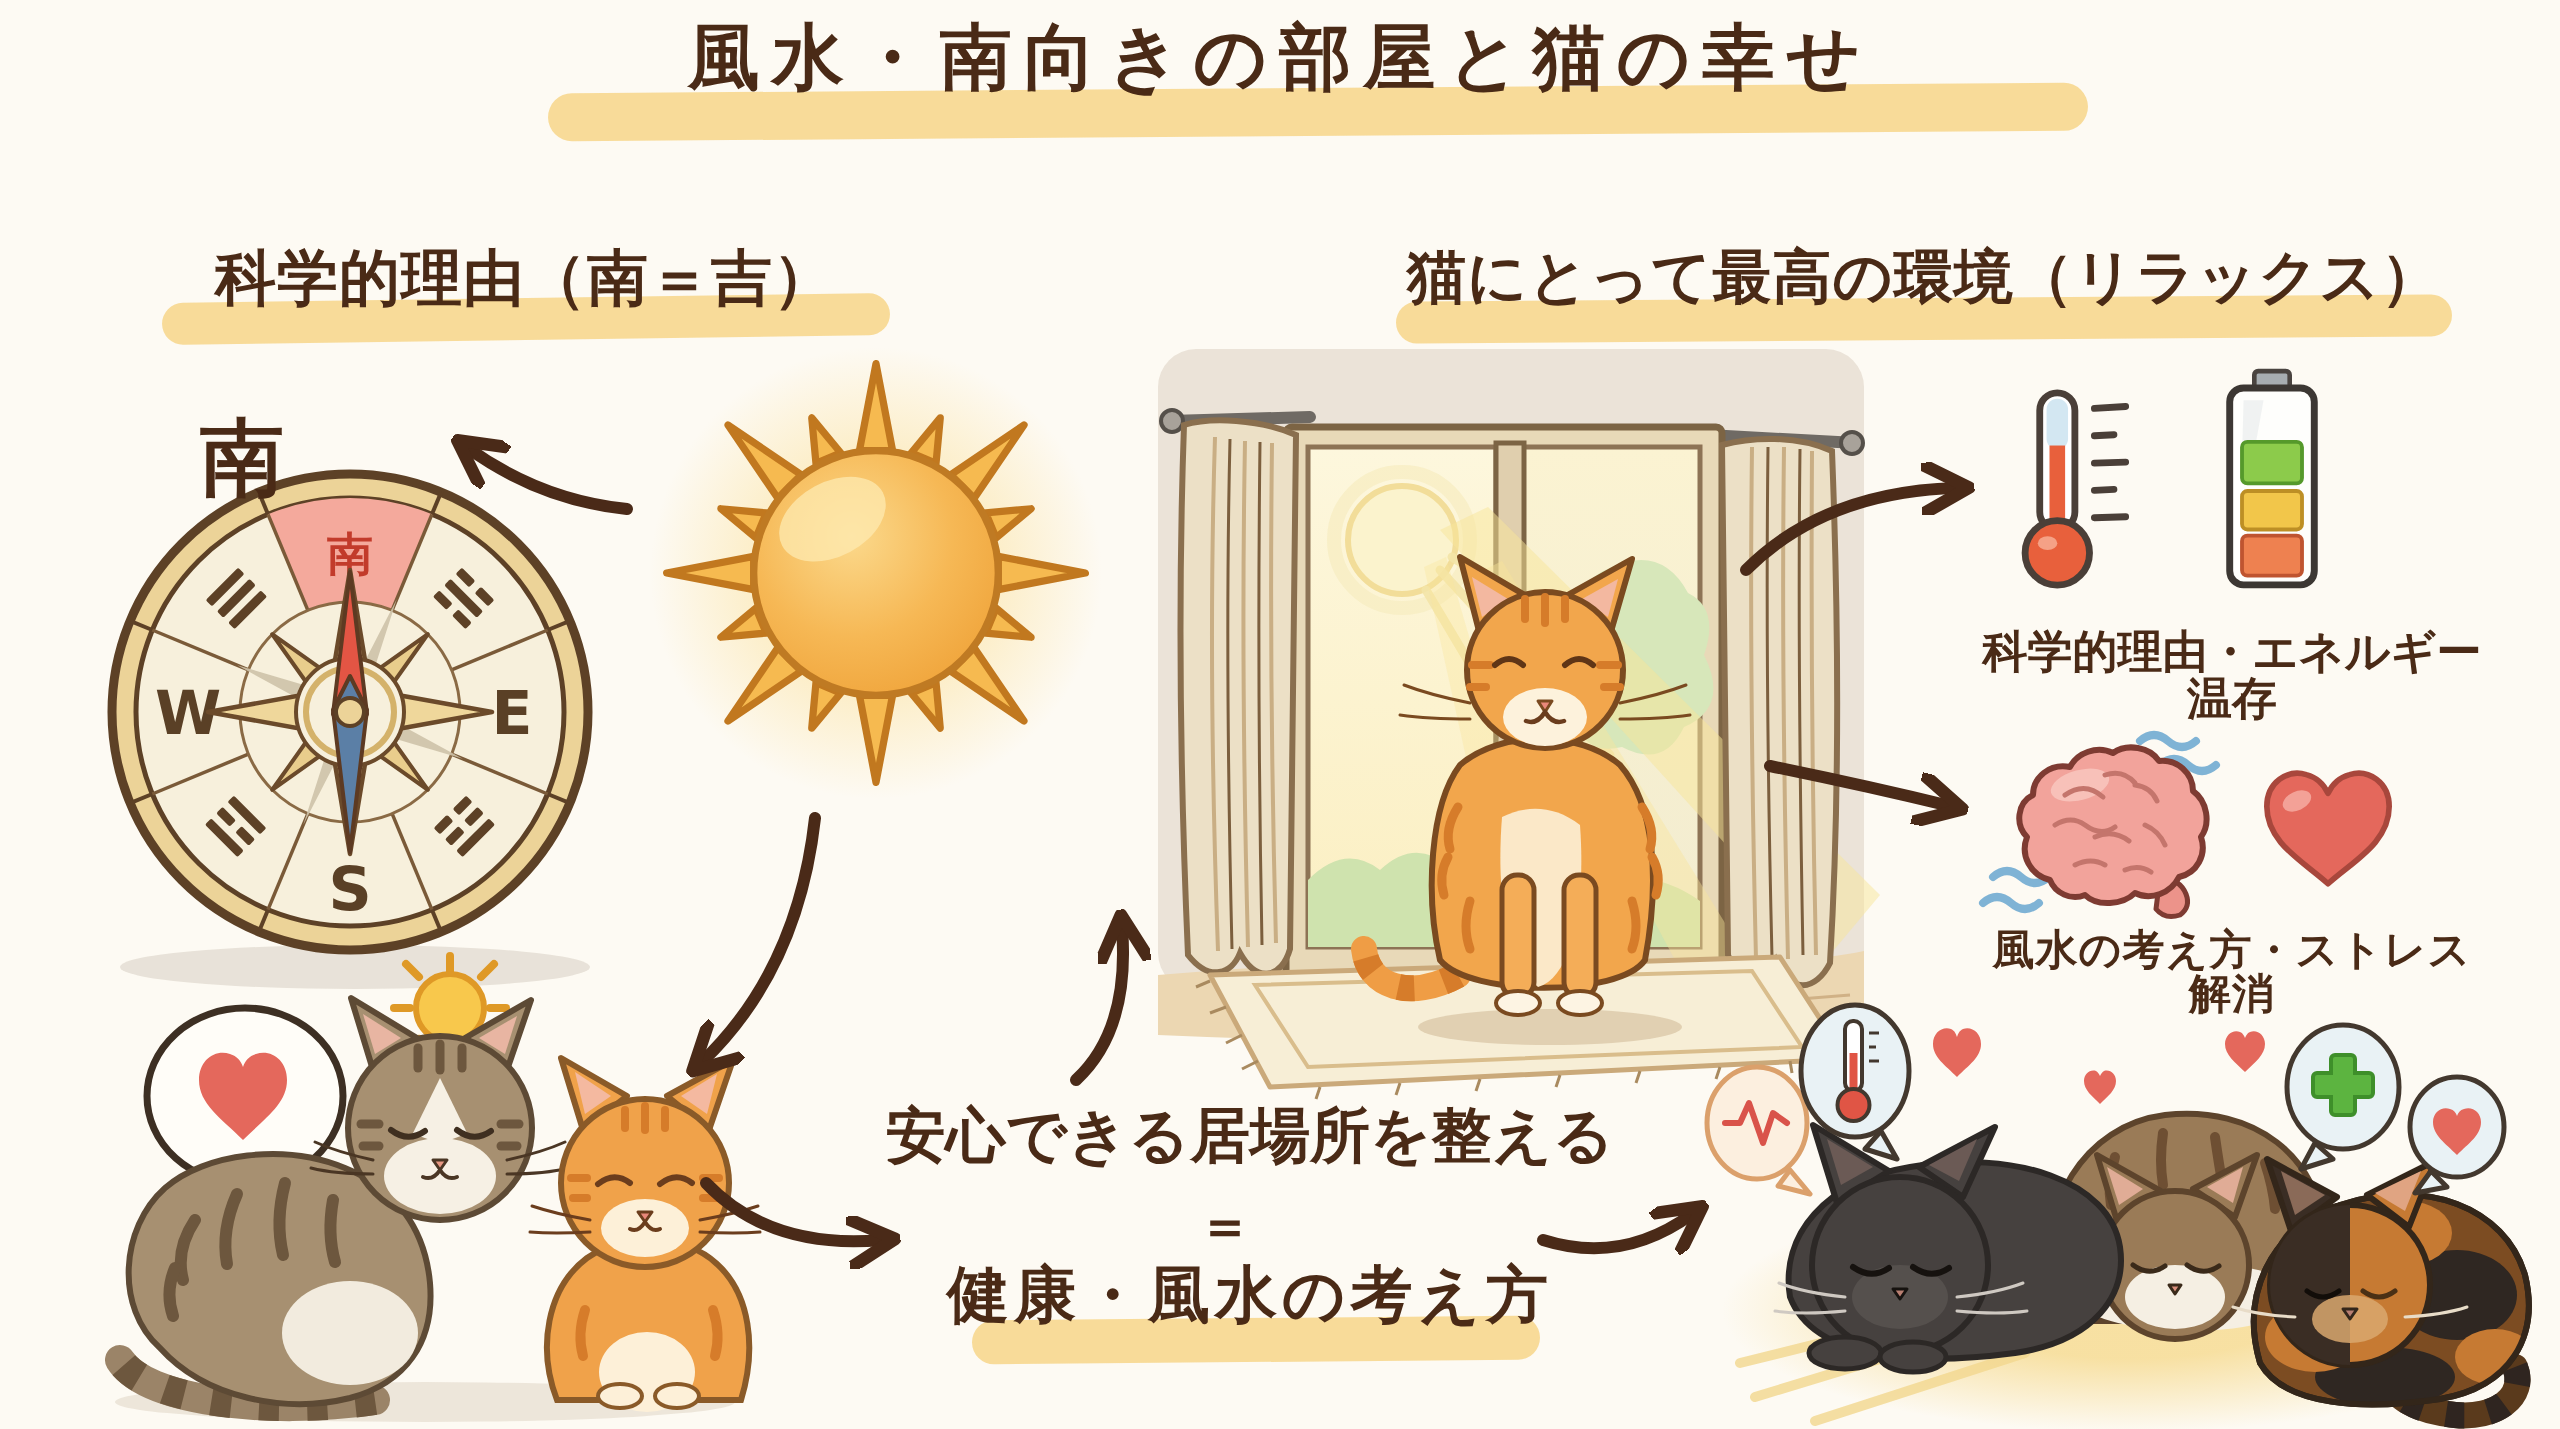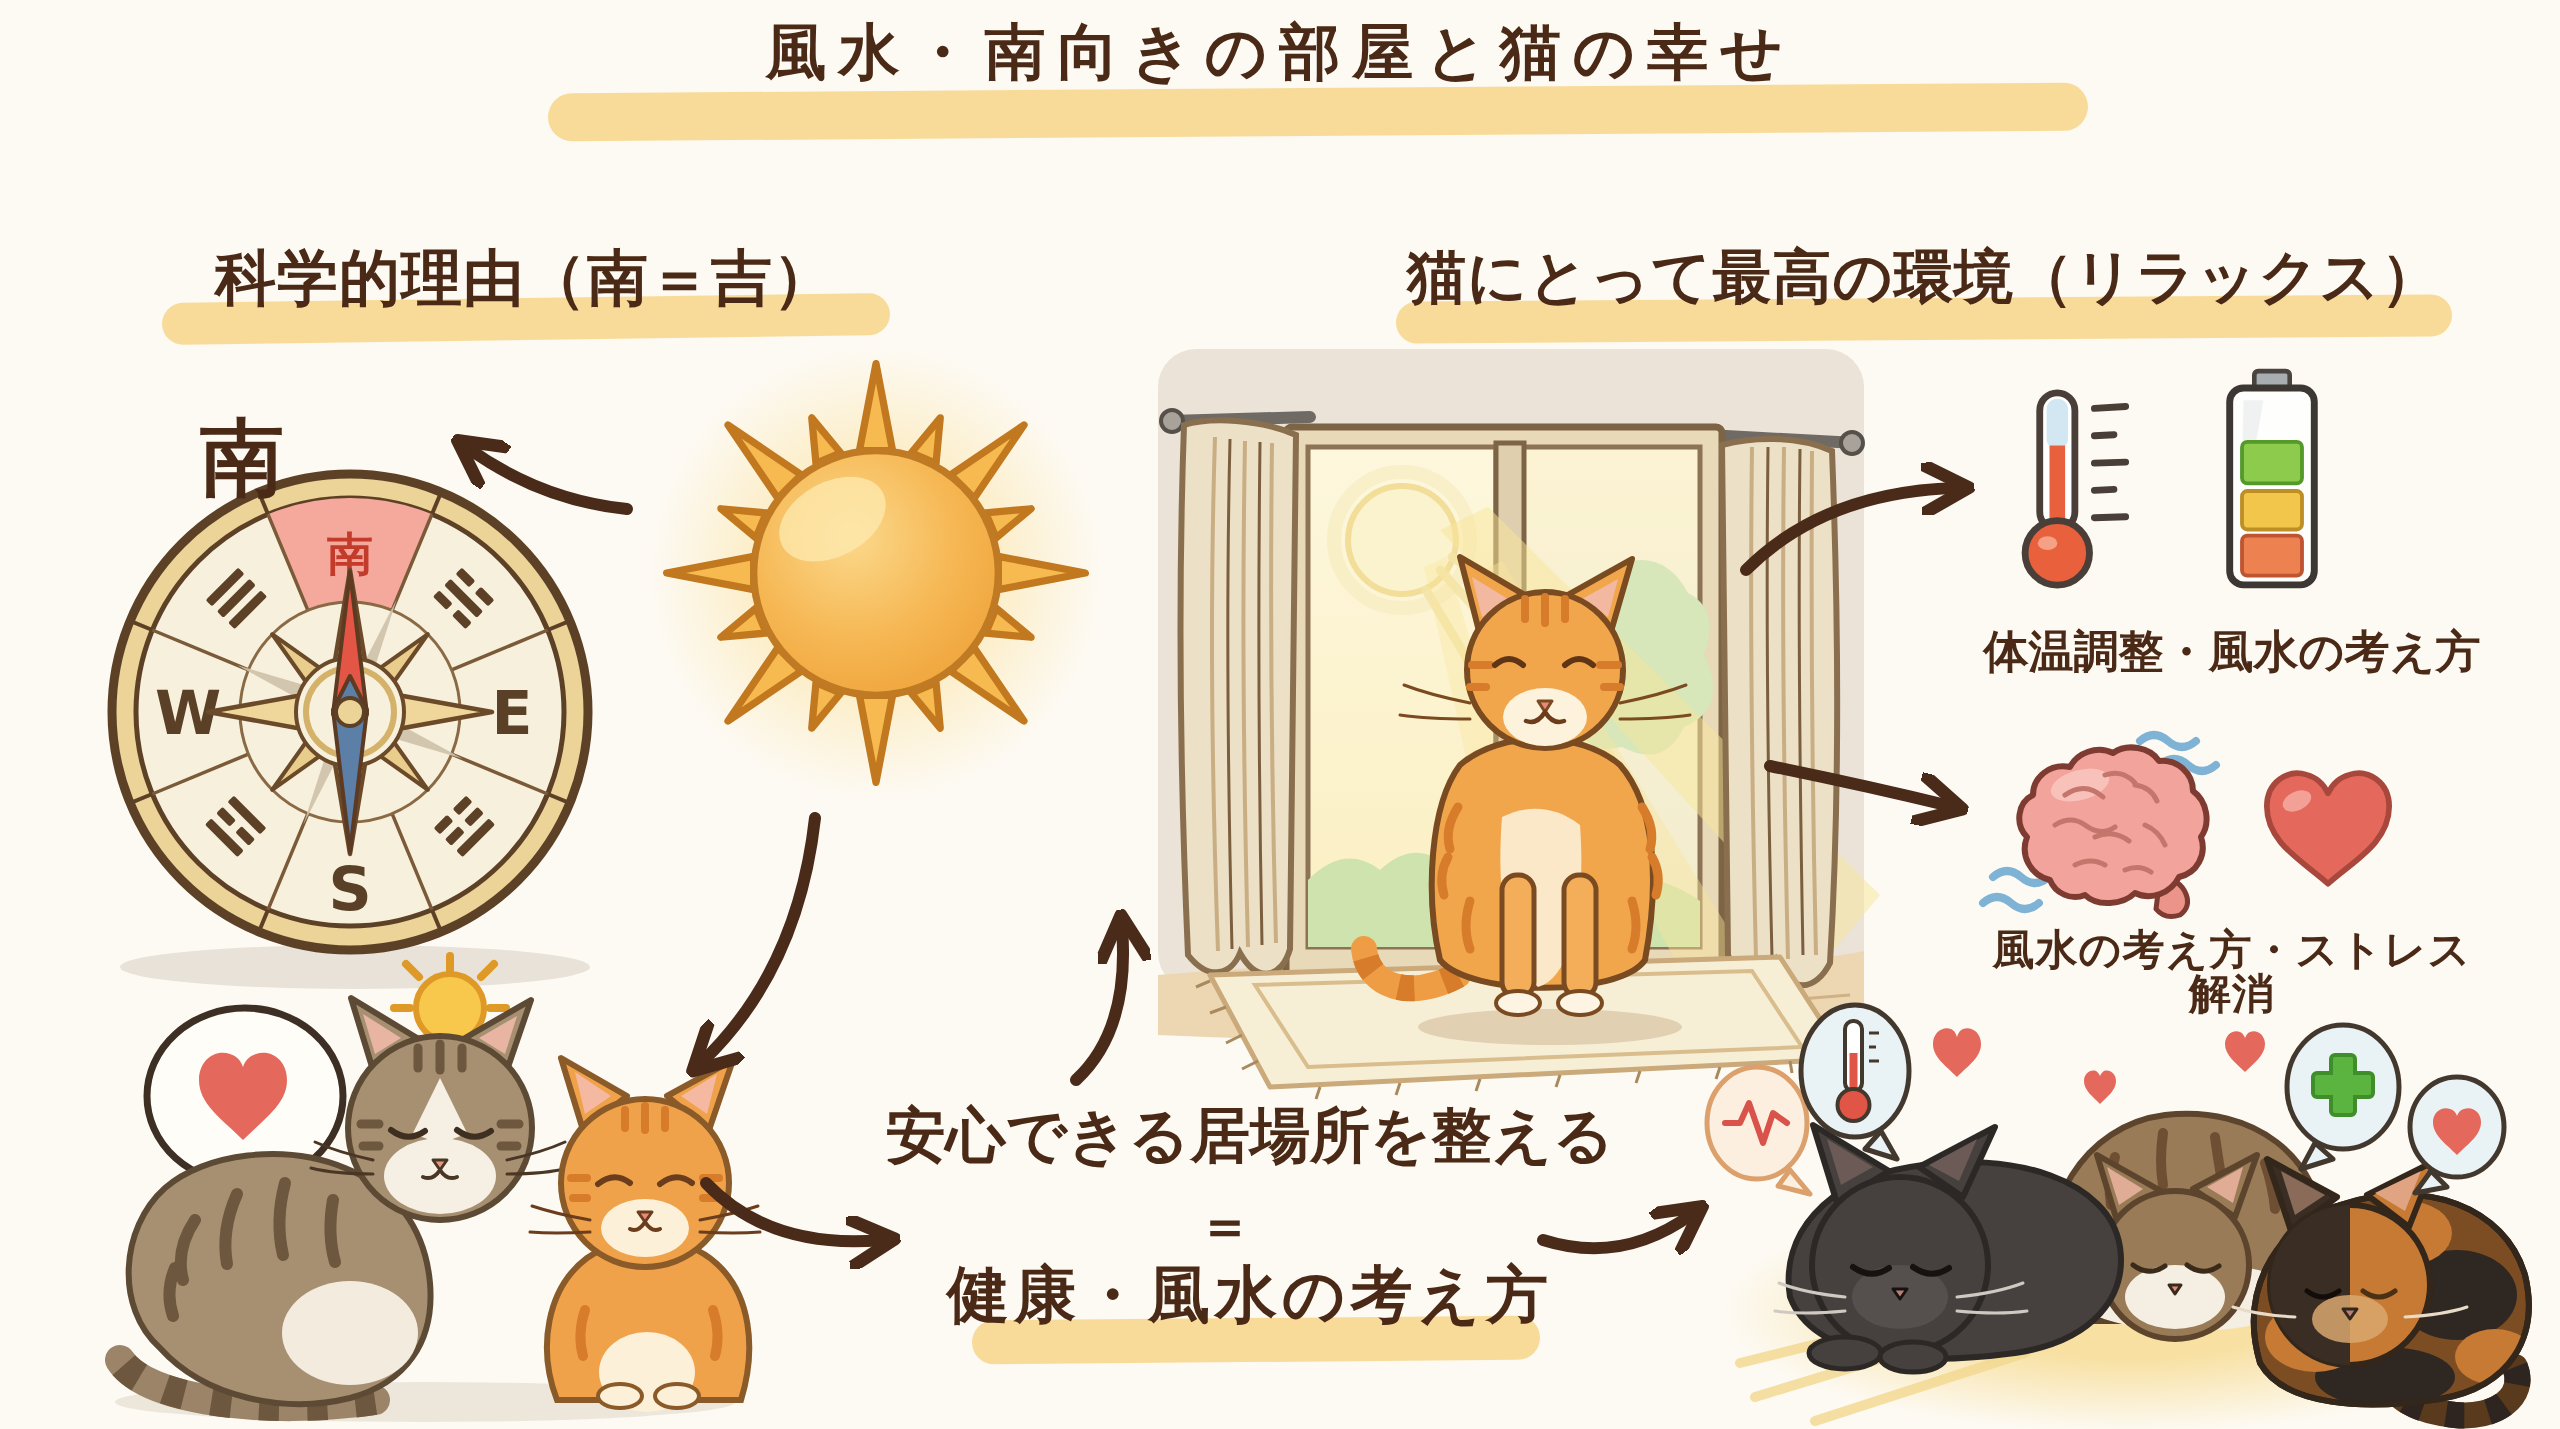--- a/index.html
+++ b/index.html
@@ -3,21 +3,21 @@
 <meta charset="utf-8">
 <style>
   html,body{margin:0;padding:0;background:#ffffff;}
   .canvas{
     position:relative;width:2560px;height:1429px;overflow:hidden;
     background:#fdfaf3;
     font-family:"DejaVu Sans",sans-serif;
     color:#4a2a16;
   }
   .txt{position:absolute;margin:0;font-weight:800;color:#4a2a16;z-index:3;text-align:center;line-height:1.05;}
-  .title{left:0;right:0;top:20px;font-size:61px;letter-spacing:12px;}
+  .title{left:0;right:0;top:20px;font-size:72px;letter-spacing:12px;}
   .heading-left{left:135px;width:780px;top:246px;font-size:61px;letter-spacing:1px;}
   .heading-right{left:1394px;width:1060px;top:246px;font-size:59px;letter-spacing:1px;}
   .south-label{left:162px;width:160px;top:414px;font-size:84px;}
   .benefit-label-1{left:1972px;width:520px;top:628px;font-size:45px;letter-spacing:0px;}
   .benefit-label-2{left:1972px;width:520px;top:928px;font-size:42px;letter-spacing:1px;}
   .concl-1{left:880px;width:740px;top:1104px;font-size:60px;}
   .concl-eq{left:855px;width:740px;top:1198px;font-size:54px;}
   .concl-2{left:880px;width:740px;top:1262px;font-size:62px;letter-spacing:5px;}
   .hl{position:absolute;background:#f6d382;opacity:.8;border-radius:24px;z-index:1;}
   .hl-title{left:548px;top:88px;width:1540px;height:48px;transform:rotate(-0.4deg);}
@@ -43,21 +43,21 @@
 
   <div class="hl hl-title"></div>
   <div class="hl hl-left"></div>
   <div class="hl hl-right"></div>
   <div class="hl hl-concl"></div>
 
   <h1 class="txt title">風水・南向きの部屋と猫の幸せ</h1>
   <h2 class="txt heading-left">科学的理由（南＝吉）</h2>
   <h2 class="txt heading-right">猫にとって最高の環境（リラックス）</h2>
   <div class="txt south-label">南</div>
-  <div class="txt benefit-label-1">体温調整・風水の考え方</div>
+  <div class="txt benefit-label-1">科学的理由・エネルギー温存</div>
   <div class="txt benefit-label-2">風水の考え方・ストレス解消</div>
   <div class="txt concl-1">安心できる居場所を整える</div>
   <div class="txt concl-eq">＝</div>
   <div class="txt concl-2">健康・風水の考え方</div>
 
   <svg id="compass-svg" class="ill" viewBox="0 0 500 540">
     <ellipse cx="255" cy="505" rx="235" ry="22" fill="rgba(125,105,80,.16)"></ellipse>
     <circle cx="250" cy="250" r="238" fill="#ecd398" stroke="#5d4126" stroke-width="9"></circle>
     <circle cx="250" cy="250" r="214" fill="#f7f0dc" stroke="#5d4126" stroke-width="5"></circle>
     <g stroke="#5d4126" stroke-width="4">

